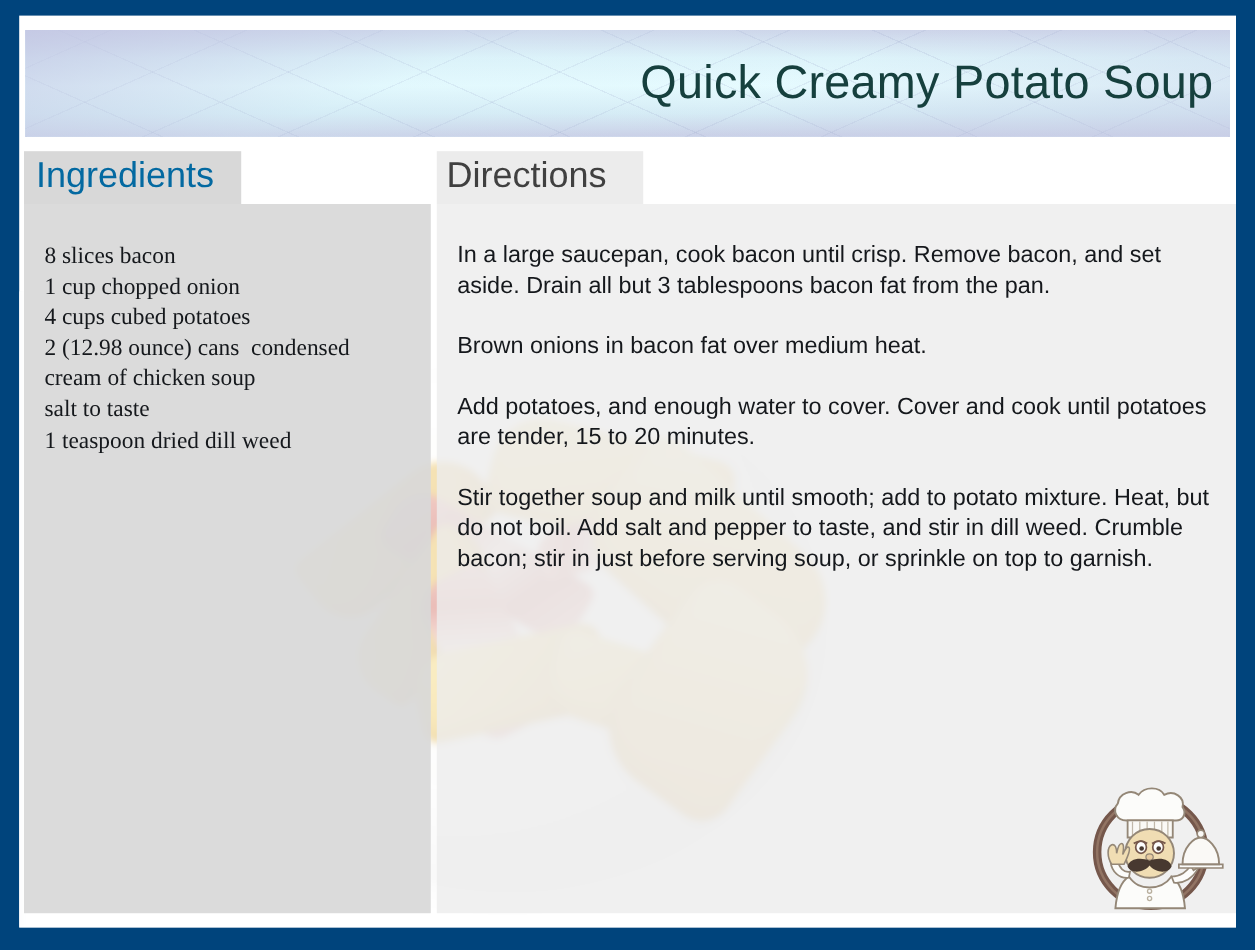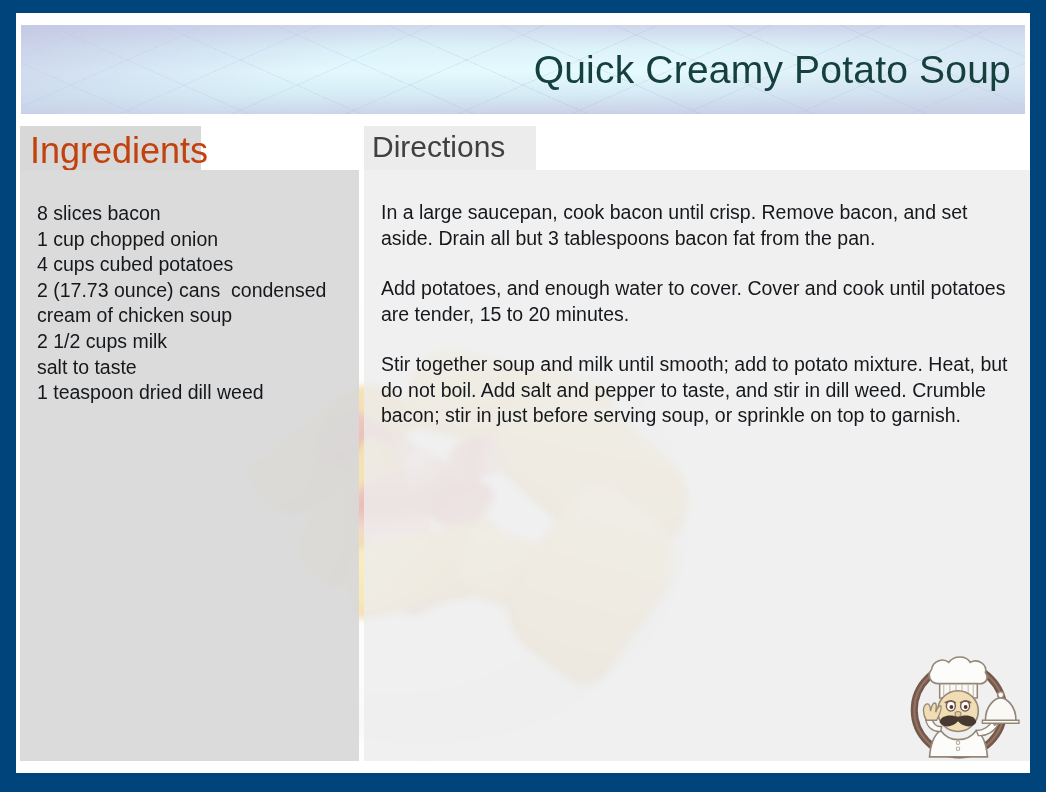--- a/index.html
+++ b/index.html
@@ -142,31 +142,32 @@
     left: 4px;
     top: 113px;
     width: 181px;
     height: 44px;
     background: #d8d8d8;
   }
   #ingredients-tab-label {
     position: absolute;
     left: 10px;
     top: 4px;
-    font-size: 36px;
-    color: #c2410c;
+    font-size: 30px;
+    color: #0369a1;
     white-space: nowrap;
   }
   #ingredients-panel {
     position: absolute;
     left: 4px;
     top: 157px;
     width: 339px;
     height: 591px;
     background: rgba(216,216,216,0.93);
+    font-family: Liberation Serif, serif;
   }
   #ingredients-list {
     position: absolute;
     left: 17px;
     top: 31px;
     width: 320px;
   }
   .ingredient-line {
     font-size: 19.5px;
     line-height: 25.6px;
@@ -252,34 +253,34 @@
     </div>
 
     <div id="ingredients-tab">
       <div id="ingredients-tab-label">Ingredients</div>
     </div>
     <div id="ingredients-panel">
       <div id="ingredients-list">
         <div class="ingredient-line">8 slices bacon</div>
         <div class="ingredient-line">1 cup chopped onion</div>
         <div class="ingredient-line">4 cups cubed potatoes</div>
-        <div class="ingredient-line">2 (17.73 ounce) cans  condensed</div>
+        <div class="ingredient-line">2 (12.98 ounce) cans  condensed</div>
         <div class="ingredient-line">cream of chicken soup</div>
-        <div class="ingredient-line">2 1/2 cups milk</div>
         <div class="ingredient-line">salt to taste</div>
         <div class="ingredient-line">1 teaspoon dried dill weed</div>
       </div>
     </div>
 
     <div id="directions-tab">
       <div id="directions-tab-label">Directions</div>
     </div>
     <div id="directions-panel">
       <div id="directions-body">
         <p class="direction-para">In a large saucepan, cook bacon until crisp.  Remove bacon, and set aside.  Drain all but 3 tablespoons bacon fat from the pan.</p>
+        <p class="direction-para">Brown onions in bacon fat over medium heat.</p>
         <p class="direction-para">Add potatoes, and enough water to cover.  Cover and cook until potatoes are tender, 15 to 20 minutes.</p>
         <p class="direction-para">Stir together soup and milk until smooth; add to potato mixture.  Heat, but do not boil.  Add salt and pepper to taste, and stir in dill weed.  Crumble bacon; stir in just before serving soup, or sprinkle on top to garnish.</p>
       </div>
     </div>
 
     <svg id="chef-logo" viewBox="0 0 120 120">
       <circle cx="60" cy="66" r="44" fill="none" stroke="#6b4b3e" stroke-width="7"></circle>
       <circle cx="60" cy="66" r="44" fill="none" stroke="#8a6a58" stroke-width="2"></circle>
 
       <path d="M40 40 C32 40 28 32 33 26 C34 18 44 14 50 19 C55 12 67 12 71 19 C79 15 88 21 86 29 C90 35 86 41 79 40 Z" fill="#fdfdfb" stroke="#8d7f6d" stroke-width="1.6"></path>

